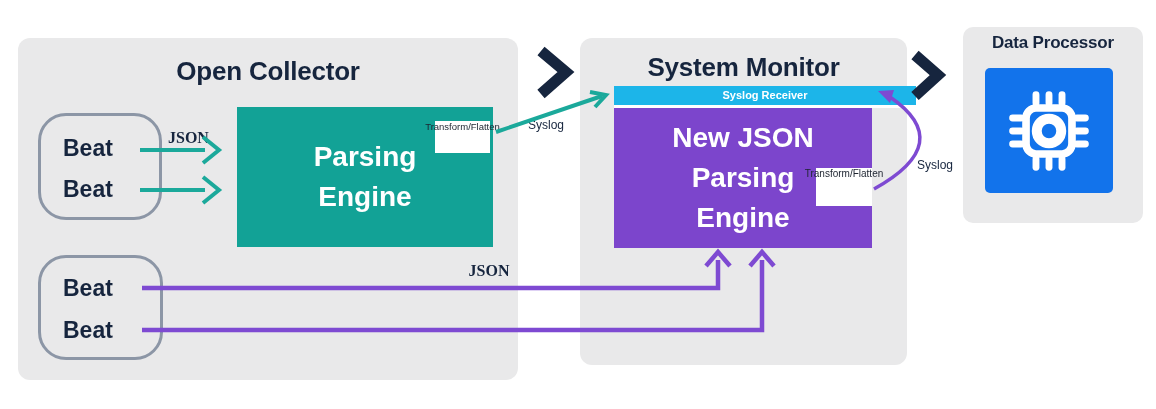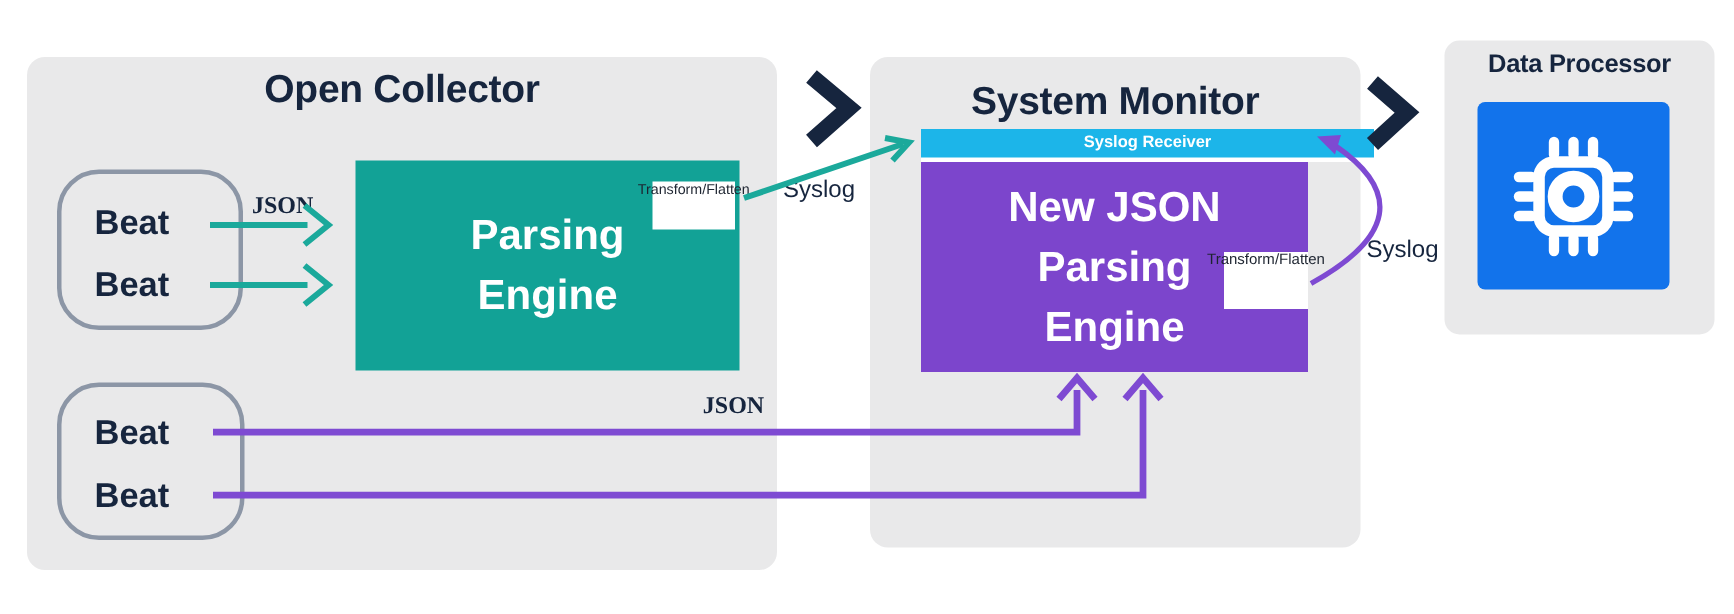--- a/index.html
+++ b/index.html
@@ -25,39 +25,39 @@
   .badge{
     background:#fff;color:#1d2430;text-align:center;
     display:flex;flex-direction:row;justify-content:center;
   }
   .badge span{font-size:9.5px;line-height:11.5px;white-space:nowrap;}
   .receiver{
     background:var(--cyan);box-shadow:0 3px 0 #ffffff;
     display:flex;align-items:center;justify-content:center;
   }
   .receiver span{color:#fff;font-weight:700;font-size:11px;line-height:19px;}
-  .flow-label{font-size:16px;color:var(--navy);text-align:center;white-space:nowrap;}
+  .flow-label{font-size:12px;color:var(--navy);text-align:center;white-space:nowrap;}
   .flow-label.json{font-weight:600;font-size:16px;font-family:Liberation Serif, serif;}
   .blue-tile{background:var(--blue);border-radius:5px;display:flex;align-items:center;justify-content:center;}
   svg.overlay{position:absolute;left:0;top:0;z-index:6;pointer-events:none;}
   .stroke-teal{stroke:var(--teal-arrow);}
   .stroke-purple{stroke:var(--purple-arrow);}
   .stroke-navy{stroke:var(--navy);}
   .fill-purple{fill:var(--purple-arrow);}
 </style>
 </head>
 <body>
 
 <div class="canvas">
 
   <div class="abs panel" style="left:18px;top:38px;width:500px;height:342px;"></div>
   <div class="abs panel" style="left:580px;top:38px;width:327px;height:327px;"></div>
   <div class="abs panel" style="left:963px;top:27px;width:180px;height:196px;border-radius:10px;"></div>
 
-  <div class="abs panel-title t-big" style="left:18px;top:44px;width:500px;">Open Collector</div>
+  <div class="abs panel-title t-big" style="left:18px;top:56px;width:500px;">Open Collector</div>
   <div class="abs panel-title t-small" style="left:963px;top:33px;width:180px;">Data Processor</div>
   <div class="abs panel-title t-big" style="left:580px;top:52px;width:327px;">System Monitor</div>
 
   <div class="abs beat-box" style="left:38px;top:113px;width:124px;height:107px;">
     <div class="abs beat-label" style="left:22px;top:15px;">Beat</div>
     <div class="abs beat-label" style="left:22px;top:56px;">Beat</div>
   </div>
 
   <div class="abs beat-box" style="left:38px;top:255px;width:125px;height:105px;">
     <div class="abs beat-label" style="left:22px;top:13px;">Beat</div>

